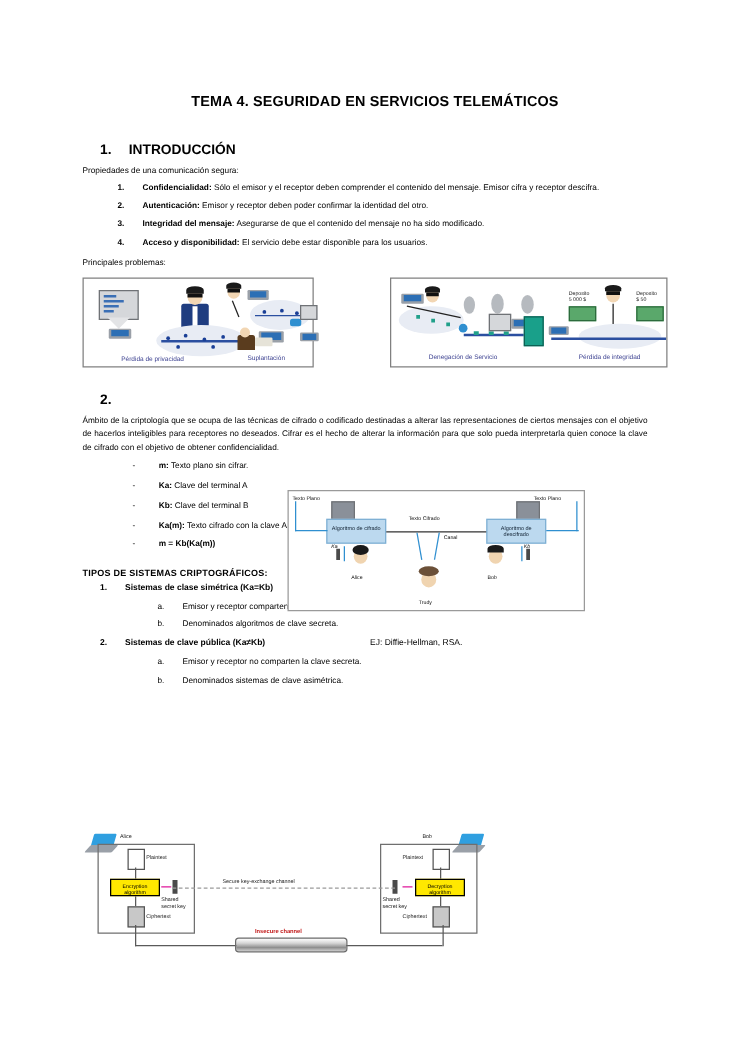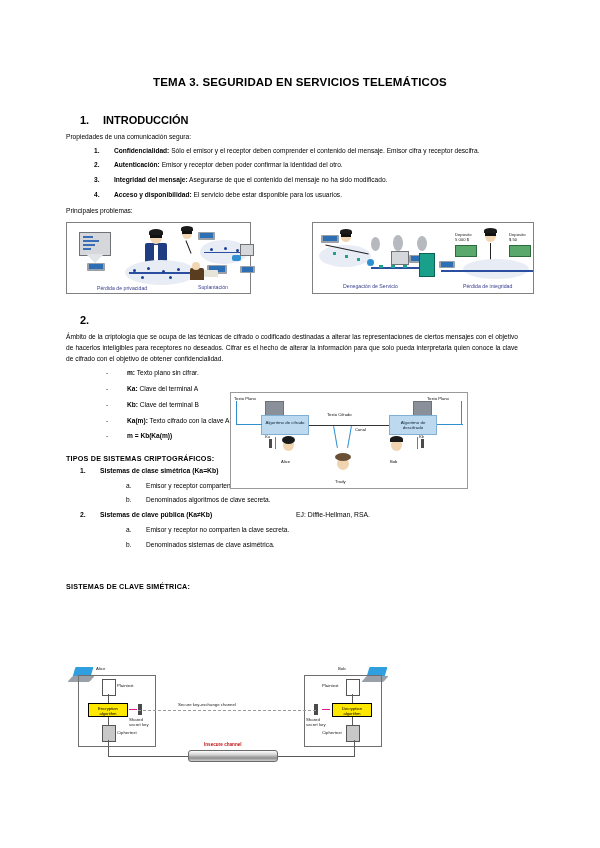--- a/index.html
+++ b/index.html
@@ -299,21 +299,21 @@
   .lap3 { position:absolute; }
   .lap3 .lid { position:absolute; background:#2f9fe0; border-radius:1px; transform: skewX(-16deg); }
   .lap3 .base { position:absolute; background:#9aa0a8; border-radius:1px; transform: skewX(-42deg); }
 </style>
 </head>
 <body>
 
 <div class="page">
   <div class="content">
 
-    <div class="doc-title">TEMA 3. SEGURIDAD EN SERVICIOS TELEMÁTICOS</div>
+    <div class="doc-title">TEMA 4. SEGURIDAD EN SERVICIOS TELEMÁTICOS</div>
 
     <div class="sec-head" style="margin-top:26px;">
       <span class="num">1.</span>
       <span>INTRODUCCIÓN</span>
     </div>
 
     <div class="body-text">Propiedades de una comunicación segura:</div>
 
     <ol class="lvl1">
       <li>
@@ -501,21 +501,20 @@
       <li class="l2">
         <span class="mk">a.</span>
         <span>Emisor y receptor no comparten la clave secreta.</span>
       </li>
       <li class="l2">
         <span class="mk">b.</span>
         <span>Denominados sistemas de clave asimétrica.</span>
       </li>
     </ol>
 
-    <div class="sub-head" style="margin-top:34px;">SISTEMAS DE CLAVE SIMÉTRICA:</div>
 
   </div>
 
   <div class="fig2">
     <div class="f2lbl" style="left:3px; top:3px;">Texto Plano</div>
     <div class="f2lbl" style="left:196px; top:3px;">Texto Plano</div>
 
     <div class="screen-gray" style="left:34px; top:8px; width:17px; height:13px; background:#8a9099;"></div>
     <div class="screen-gray" style="left:182px; top:8px; width:17px; height:13px; background:#8a9099;"></div>
 

